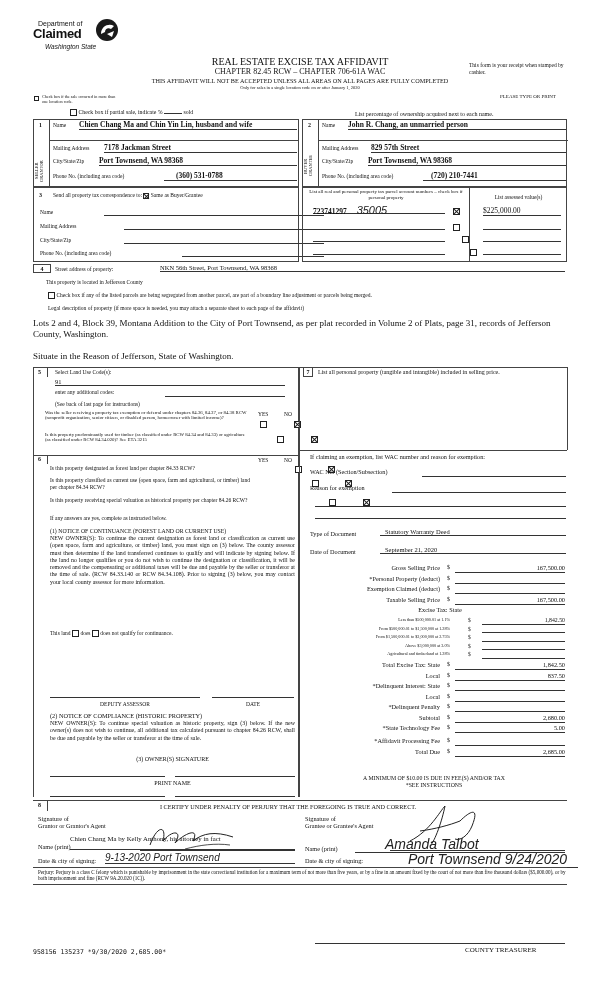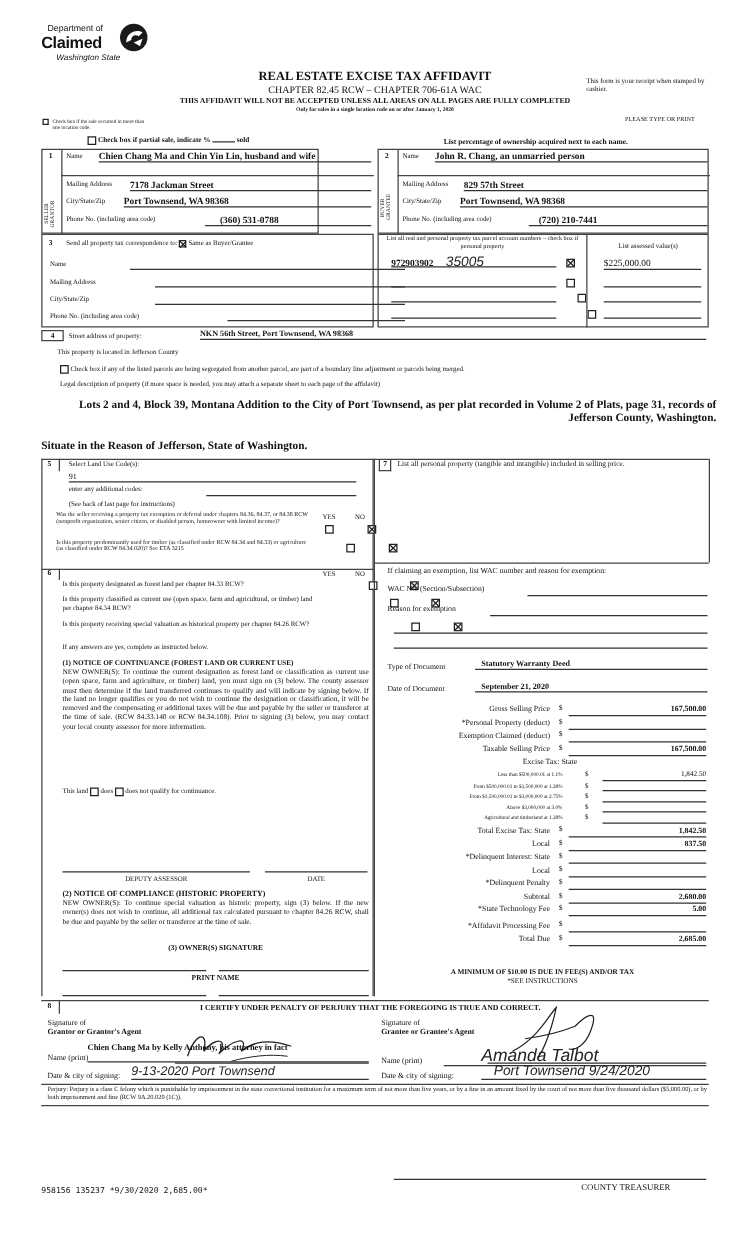--- a/index.html
+++ b/index.html
@@ -1,19 +1,19 @@
 <!DOCTYPE html>
 <html><head>
 <meta charset="utf-8">
 <style>
   * { box-sizing: border-box; margin: 0; padding: 0; }
   html, body { width: 600px; height: 994px; background: #fff; }
   body { font-family: "Liberation Serif", serif; color: #111; font-size: 6.5px; position: relative; overflow: hidden; }
   .abs { position: absolute; }
-  .b { font-weight: bold; }
+  .b { font-weight: normal; }
   .ul { border-bottom: 1px solid #333; }
   .cb { display: inline-block; width: 7px; height: 7px; border: 1px solid #222; vertical-align: middle; position: relative; background: #fff; }
   .cb.x::before, .cb.x::after { content: ""; position: absolute; left: 2px; top: -1px; width: 1px; height: 7px; background: #222; }
   .cb.x::before { transform: rotate(45deg); }
   .cb.x::after { transform: rotate(-45deg); }
   .box { border: 1px solid #444; }
   .hl { border-top: 1px solid #444; }
   .vl { border-left: 1px solid #444; }
   .num { font-size: 6px; font-weight: bold; }
   .fill { font-weight: bold; font-size: 8px; }
@@ -55,21 +55,21 @@
 
 <div class="abs b" style="left:70px;top:109px;font-size:5.8px;">
   <span class="cb"></span>
   <span>Check box if partial sale, indicate %</span>
   <span style="display:inline-block;width:18px;border-bottom:1px solid #333;"></span>
   <span>sold</span>
 </div>
 <div class="abs b" style="left:355px;top:111px;font-size:6px;">List percentage of ownership acquired next to each name.</div>
 
 
-<div class="abs box" style="left:33px;top:119px;width:222px;height:68px;">
+<div class="abs box" style="left:33px;top:119px;width:266px;height:68px;">
   <div class="abs num" style="left:5px;top:2px;">1</div>
   <div class="abs vl" style="left:15px;top:0;height:67px;"></div>
   <div class="abs" style="left:0;top:36px;width:16px;height:30px;font-size:4.5px;writing-mode:vertical-rl;transform:rotate(180deg);text-align:center;">SELLER GRANTOR</div>
   <div class="abs small" style="left:19px;top:2px;">Name</div>
   <div class="abs fill ul" style="left:45px;top:0;width:218px;font-size:7.5px;">Chien Chang Ma and Chin Yin Lin, husband and wife</div>
   <div class="abs hl" style="left:15px;top:20px;width:250px;"></div>
   <div class="abs small" style="left:19px;top:25px;">Mailing Address</div>
   <div class="abs fill ul" style="left:70px;top:23px;width:193px;font-size:7.5px;">7178 Jackman Street</div>
   <div class="abs small" style="left:19px;top:38px;">City/State/Zip</div>
   <div class="abs fill ul" style="left:65px;top:36px;width:198px;font-size:7.5px;">Port Townsend, WA 98368</div>
@@ -112,21 +112,21 @@
 </div>
 
 
 <div class="abs box" style="left:302px;top:187px;width:265px;height:75px;">
   <div class="abs vl" style="left:166px;top:0;height:74px;"></div>
   <div class="abs center tiny" style="left:0;top:1px;width:166px;font-size:5px;line-height:5.5px;">List all real and personal property tax parcel account numbers – check box if personal property</div>
   <div class="abs center small" style="left:166px;top:6px;width:99px;">List assessed value(s)</div>
 
   <div class="abs" style="left:10px;top:14px;width:150px;height:14px;">
     <div class="abs ul fill" style="left:0;top:0;width:132px;height:12px;font-size:7.5px;padding-top:2px;">
-      <span>972903902</span>
+      <span>723741297</span>
       <span class="sig" style="font-size:11px;font-weight:normal;margin-left:8px;">35005</span>
     </div>
     <span class="cb x abs" style="left:140px;top:5px;"></span>
   </div>
   <div class="abs ul" style="left:180px;top:18px;width:78px;font-size:7.5px;">$225,000.00</div>
 
   <div class="abs ul" style="left:10px;top:41px;width:132px;"></div>
   <span class="cb abs" style="left:150px;top:35px;"></span>
   <div class="abs ul" style="left:180px;top:41px;width:78px;"></div>
 
@@ -142,21 +142,21 @@
 
 <div class="abs box num center" style="left:33px;top:264px;width:18px;height:9px;line-height:8px;">4</div>
 <div class="abs small" style="left:55px;top:266px;">Street address of property:</div>
 <div class="abs ul b" style="left:160px;top:264px;width:405px;font-size:6.5px;">NKN 56th Street, Port Townsend, WA  98368</div>
 <div class="abs small" style="left:46px;top:279px;">This property is located in Jefferson County</div>
 <div class="abs small" style="left:48px;top:292px;">
   <span class="cb"></span>
   <span>Check box if any of the listed parcels are being segregated from another parcel, are part of a boundary line adjustment or parcels being merged.</span>
 </div>
 <div class="abs small" style="left:48px;top:305px;">Legal description of property (if more space is needed, you may attach a separate sheet to each page of the affidavit)</div>
-<div class="abs b" style="left:33px;top:318px;width:540px;font-size:9px;line-height:11px;text-align:right;">Lots 2 and 4, Block 39, Montana Addition to the City of Port Townsend, as per plat recorded in Volume 2 of Plats, page 31, records of Jefferson County, Washington.</div>
+<div class="abs b" style="left:33px;top:318px;width:540px;font-size:9px;line-height:11px;">Lots 2 and 4, Block 39, Montana Addition to the City of Port Townsend, as per plat recorded in Volume 2 of Plats, page 31, records of Jefferson County, Washington.</div>
 <div class="abs b" style="left:33px;top:351px;font-size:9px;">Situate in the Reason of Jefferson, State of Washington.</div>
 
 
 <div class="abs box" style="left:33px;top:367px;width:266px;height:430px;border-bottom:none;border-top:none;"></div>
 
 
 <div class="abs hl" style="left:33px;top:367px;width:266px;"></div>
 <div class="abs num" style="left:38px;top:369px;">5</div>
 <div class="abs vl" style="left:47px;top:367px;height:10px;"></div>
 <div class="abs small" style="left:55px;top:369px;">Select Land Use Code(s):</div>
@@ -364,21 +364,21 @@
 <div class="abs" style="left:305px;top:815px;font-size:6.3px;">Signature of</div>
 <div class="abs b" style="left:305px;top:822px;font-size:6.3px;">Grantee or Grantee's Agent</div>
 <div class="abs ul" style="left:390px;top:831px;width:175px;height:20px;">
   <svg class="abs" style="left:10px;top:-30px;" width="90" height="50" viewBox="0 0 90 50">
     <path d="M10 40 C30 30, 40 10, 45 5 C42 20, 35 40, 30 45 M20 30 C35 28, 50 24, 60 20 C70 10, 80 5, 72 25 C68 35, 60 40, 55 38" fill="none" stroke="#222" stroke-width="1"></path>
   </svg>
 </div>
 <div class="abs" style="left:305px;top:845px;font-size:6.3px;">Name (print)</div>
 <div class="abs ul sig" style="left:355px;top:836px;width:210px;font-size:14px;padding-left:30px;">Amanda Talbot</div>
 <div class="abs" style="left:305px;top:857px;font-size:6.3px;">Date &amp; city of signing:</div>
-<div class="abs ul sig" style="left:385px;top:851px;width:180px;font-size:11px;padding-left:10px;">Port Townsend 9/24/2020</div>
+<div class="abs ul sig" style="left:398px;top:851px;width:180px;font-size:14px;padding-left:10px;">Port Townsend 9/24/2020</div>
 
 <div class="abs hl" style="left:33px;top:867px;width:534px;"></div>
 <div class="abs" style="left:38px;top:869px;width:530px;font-size:5.1px;line-height:6.3px;">Perjury: Perjury is a class C felony which is punishable by imprisonment in the state correctional institution for a maximum term of not more than five years, or by a fine in an amount fixed by the court of not more than five thousand dollars ($5,000.00), or by both imprisonment and fine (RCW 9A.20.020 (1C)).</div>
 <div class="abs hl" style="left:33px;top:884px;width:534px;"></div>
 
 
 <div class="abs" style="left:33px;top:948px;font-family:'DejaVu Sans Mono',monospace;font-size:6.5px;">958156 135237 *9/30/2020 2,685.00*</div>
 <div class="abs ul" style="left:315px;top:943px;width:250px;"></div>
 <div class="abs" style="left:465px;top:946px;font-size:7px;">COUNTY TREASURER</div>
 

